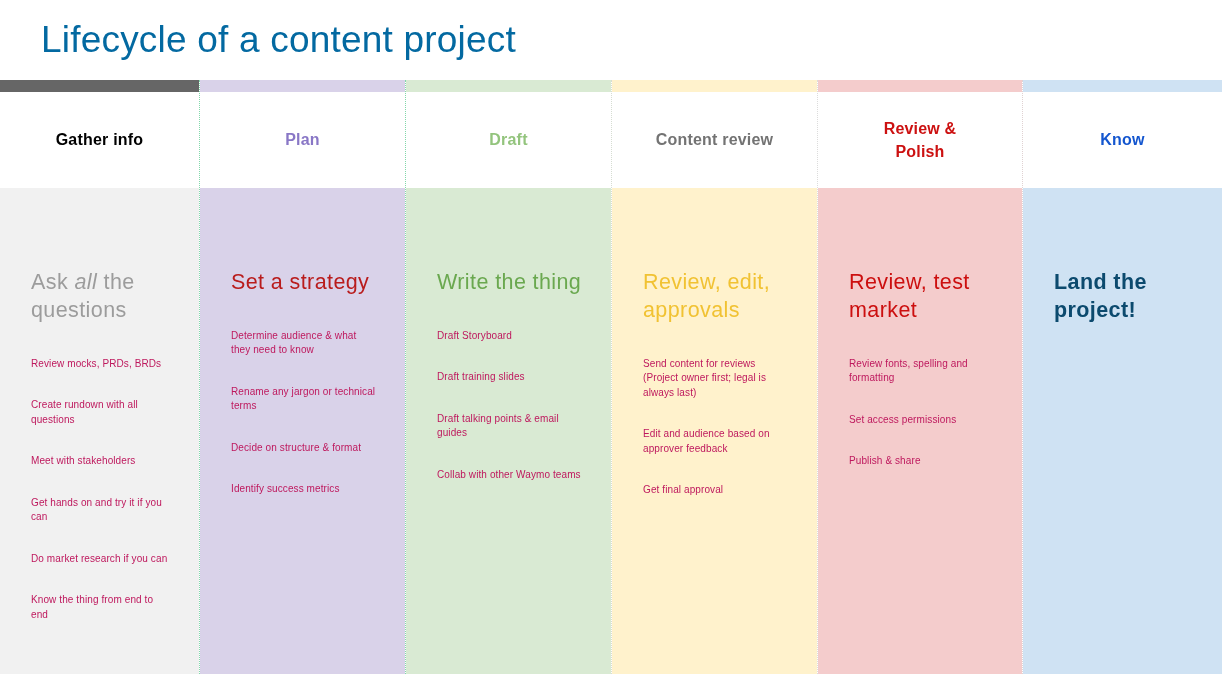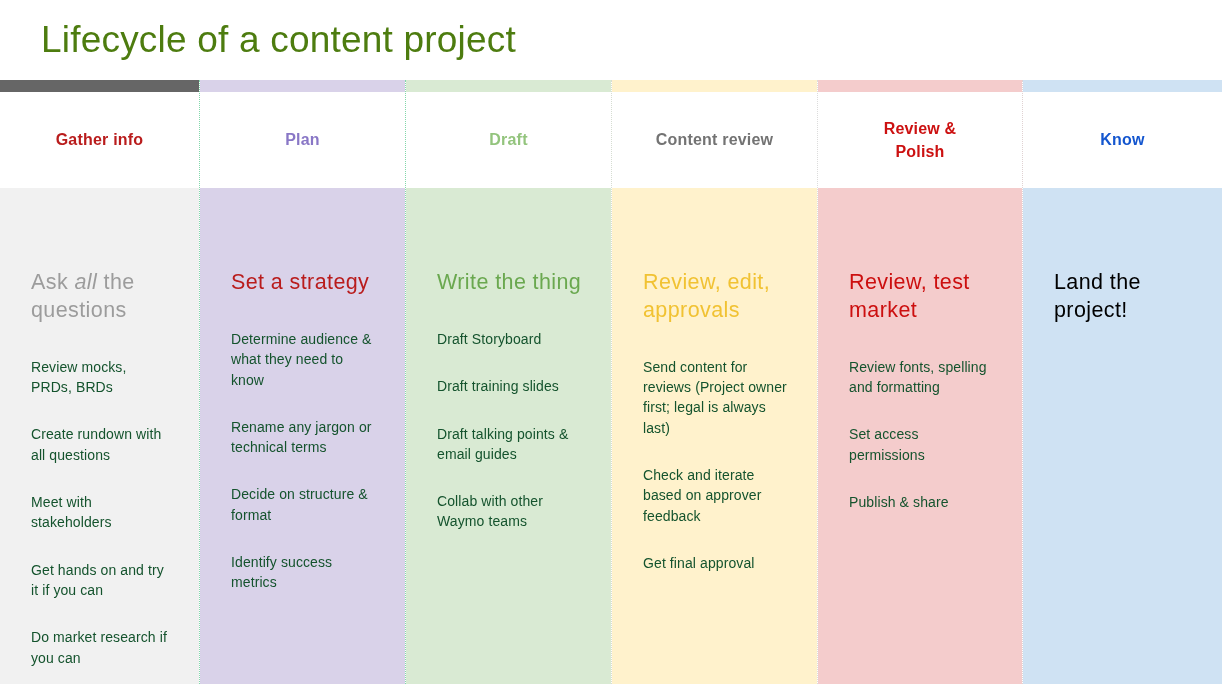--- a/index.html
+++ b/index.html
@@ -49,39 +49,39 @@
     font-size: 21.5px;
     font-weight: 400;
     line-height: 1.3;
     letter-spacing: 0.4px;
     margin-top: 19px;
   }
   .stage-heading em { font-style: italic; }
   .items { margin-top: 32px; }
   .item {
     margin: 0 0 27px 0;
-    font-size: 14px;
+    font-size: 10px;
     line-height: 1.45;
     letter-spacing: 0.1px;
-    color: #14532d;
+    color: #be185d;
   }
 </style>
 </head>
 <body>
 
 <div class="title-area">
-  <h1 class="slide-title" style="color: #4d7c0f;">Lifecycle of a content project</h1>
+  <h1 class="slide-title" style="color: #0369a1;">Lifecycle of a content project</h1>
 </div>
 
 <div class="columns">
 
   <div class="col">
     <div class="strip" style="background-color: rgb(102, 102, 102);"></div>
     <div class="head">
-      <span class="head-label" style="color: #b91c1c;">Gather info</span>
+      <span class="head-label" style="color: #000000;">Gather info</span>
     </div>
     <div class="body" style="background-color: rgb(241, 241, 241);">
       <div class="stage-heading" style="color: rgb(156, 156, 156);"><span>Ask </span><em>all</em><span> the questions</span></div>
       <div class="items">
         <p class="item">Review mocks, PRDs, BRDs</p>
         <p class="item">Create rundown with all questions</p>
         <p class="item">Meet with stakeholders</p>
         <p class="item">Get hands on and try it if you can</p>
         <p class="item">Do market research if you can</p>
         <p class="item">Know the thing from end to end</p>
@@ -123,21 +123,21 @@
 
   <div class="col bordered" style="border-left-color: rgb(214, 221, 210);">
     <div class="strip" style="background-color: rgb(255, 242, 204);"></div>
     <div class="head">
       <span class="head-label" style="color: #737373;">Content review</span>
     </div>
     <div class="body" style="background-color: rgb(255, 242, 204);">
       <div class="stage-heading" style="color: rgb(241, 194, 50);">Review, edit, approvals</div>
       <div class="items">
         <p class="item">Send content for reviews (Project owner first; legal is always last)</p>
-        <p class="item">Check and iterate based on approver feedback</p>
+        <p class="item">Edit and audience based on approver feedback</p>
         <p class="item">Get final approval</p>
       </div>
     </div>
   </div>
 
   <div class="col bordered" style="border-left-color: rgb(220, 220, 220);">
     <div class="strip" style="background-color: rgb(244, 204, 204);"></div>
     <div class="head">
       <span class="head-label" style="color: rgb(204, 17, 17);">Review &amp;
 Polish</span>
@@ -151,17 +151,17 @@
       </div>
     </div>
   </div>
 
   <div class="col bordered" style="border-left-color: rgb(224, 210, 210);">
     <div class="strip" style="background-color: rgb(207, 226, 243);"></div>
     <div class="head">
       <span class="head-label" style="color: rgb(20, 86, 207);">Know</span>
     </div>
     <div class="body" style="background-color: rgb(207, 226, 243);">
-      <div class="stage-heading" style="color: #000000;">Land the project!</div>
+      <div class="stage-heading" style="color: #0c4a6e; font-weight: bold;">Land the project!</div>
     </div>
   </div>
 
 </div>
 
 </body></html>

